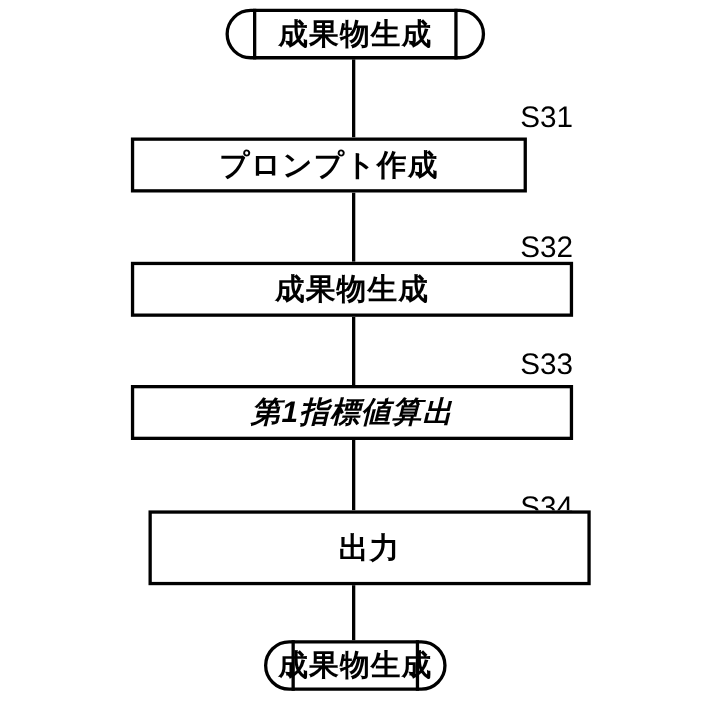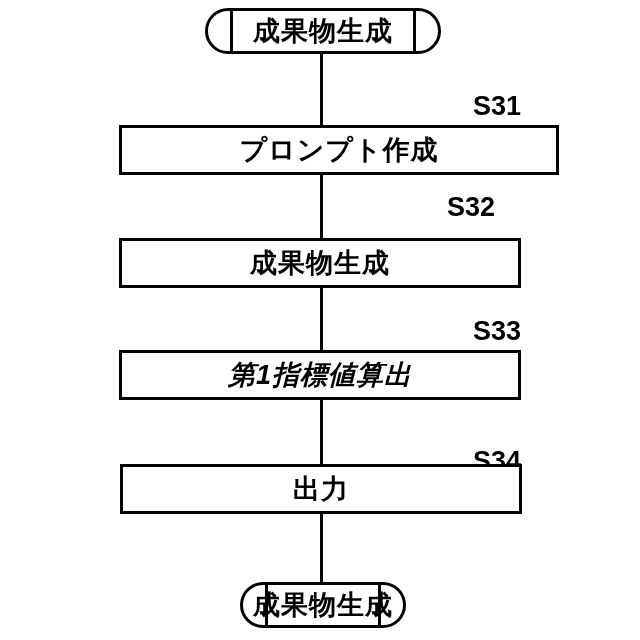--- a/index.html
+++ b/index.html
@@ -66,21 +66,21 @@
     font-weight: bold;
     letter-spacing: 1px;
     line-height: 1;
     white-space: nowrap;
   }
 
   
   .step-label {
     position: absolute;
     font-size: 27px;
-    font-weight: bold;
+    font-weight: normal;
     letter-spacing: 0px;
     line-height: 1;
     white-space: nowrap;
     text-align: right;
   }
 
   
   .connector {
     position: absolute;
     width: 0;
@@ -98,36 +98,36 @@
   <div class="connector" style="left:320px; top:400px; height:64px;"></div>
   <div class="connector" style="left:320px; top:514px; height:68px;"></div>
 
   <div class="terminal" style="left:205px; top:8px; width:236px; height:46px;">
     <span class="cap-line left"></span>
     <span class="cap-line right"></span>
     <span class="term-label">成果物生成</span>
   </div>
 
   <div class="step-label" style="left:421px; top:93px; width:100px;">S31</div>
-  <div class="process" style="left:119px; top:125px; width:440px; height:50px;">
+  <div class="process" style="left:119px; top:125px; width:360px; height:50px;">
     <span class="proc-label">プロンプト作成</span>
   </div>
 
-  <div class="step-label" style="left:421px; top:194px; width:100px;text-align:center;">S32</div>
+  <div class="step-label" style="left:421px; top:212px; width:100px;">S32</div>
   <div class="process" style="left:119px; top:238px; width:402px; height:50px;">
     <span class="proc-label">成果物生成</span>
   </div>
 
   <div class="step-label" style="left:421px; top:318px; width:100px;">S33</div>
   <div class="process" style="left:119px; top:350px; width:402px; height:50px;font-style:italic;">
     <span class="proc-label">第1指標値算出</span>
   </div>
 
   <div class="step-label" style="left:421px; top:448px; width:100px;">S34</div>
-  <div class="process" style="left:120px; top:464px; width:402px; height:50px;">
+  <div class="process" style="left:135px; top:464px; width:402px; height:68px;">
     <span class="proc-label">出力</span>
   </div>
 
   <div class="terminal" style="left:240px; top:582px; width:166px; height:46px;">
     <span class="cap-line left"></span>
     <span class="cap-line right"></span>
     <span class="term-label">成果物生成</span>
   </div>
 
 </div>

